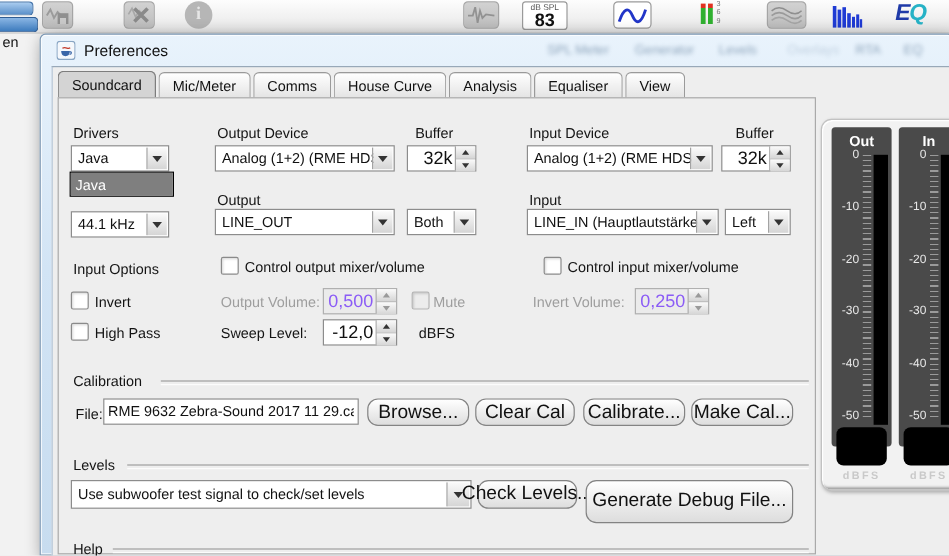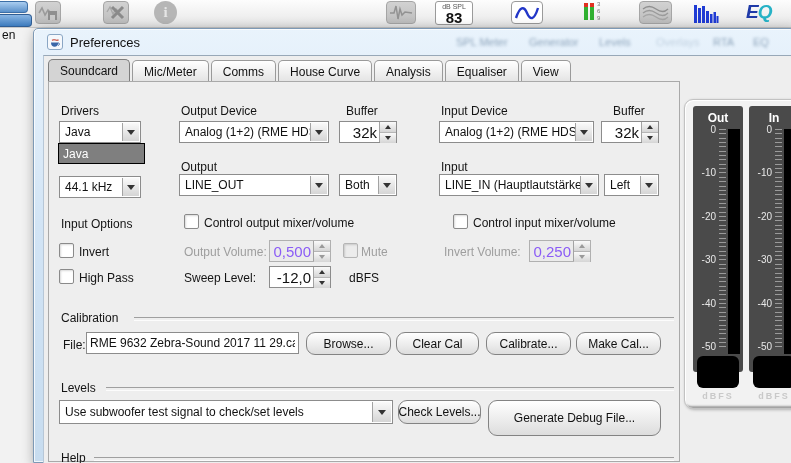--- a/index.html
+++ b/index.html
@@ -70,21 +70,21 @@
   .spinner .btns div{flex:1;background:linear-gradient(#fafafa,#d5d5d5);border-bottom:1px solid #b5b5b5;
                  display:flex;align-items:center;justify-content:center}
   .spinner .btns div:last-child{border-bottom:none}
   .spinner.dis{background:#ebebeb;color:#8b5cf6;border-color:#b0b0b0}
   .spinner.dis .tri-u-s{border-bottom-color:#9a9a9a}
   .spinner.dis .tri-d-s{border-top-color:#9a9a9a}
   .cb{position:absolute;width:13px;height:13px;background:#fff;border:1px solid #8a8a8a;
       border-radius:2px;box-shadow:inset 1px 1px 2px rgba(0,0,0,.15)}
   .cb.dis{background:#ececec;border-color:#b5b5b5}
   .btn{position:absolute;height:23px;box-sizing:border-box;border:1px solid #838383;border-radius:9px;
-       background:linear-gradient(#ffffff,#dddddd);font-size:12px;color:#111;
+       background:linear-gradient(#ffffff,#dddddd);font-size:16px;color:#111;
        display:flex;align-items:center;justify-content:center;white-space:nowrap}
   .txtfield{position:absolute;height:22px;box-sizing:border-box;border:1px solid #8c8c8c;
             background:#fff;font:12px "Liberation Sans",sans-serif;padding:0 3px;color:#111}
   .popup{position:absolute;border:1px solid #000;background:#fff;z-index:9}
   .popup .item{height:19px;font-size:12px;display:flex;align-items:center;padding-left:4px;color:#111}
   .popup .item.sel{background:#7f7f7f;color:#fff}
   
   .meterpanel{position:absolute;left:640px;top:43px;width:150px;height:308px;background:#f2f2f2;
               border:1px solid #c2c2c2;border-radius:9px;
               box-shadow:inset 1px 1px 0 #ffffff,inset -2px -2px 2px #9f9f9f,1px 1px 3px rgba(0,0,0,.25)}

